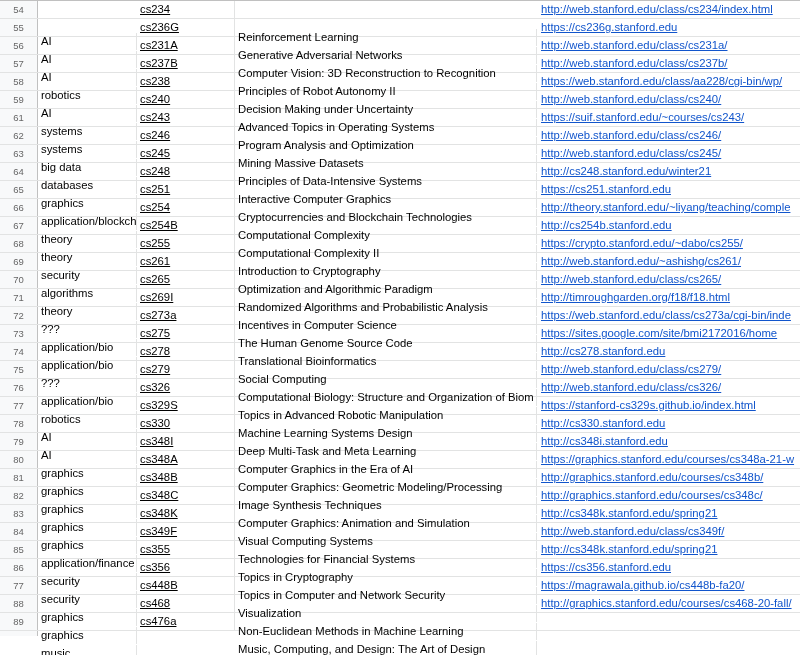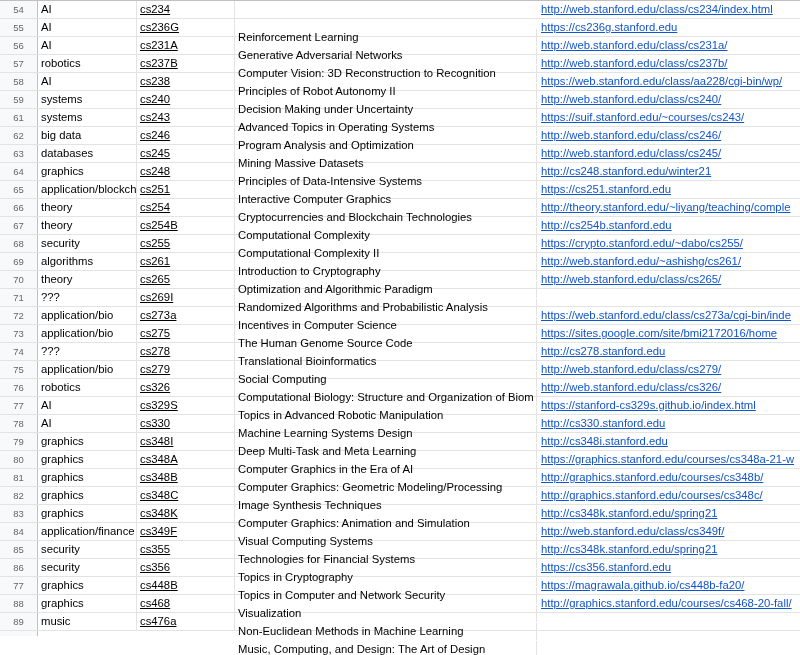--- a/index.html
+++ b/index.html
@@ -4,21 +4,21 @@
 <style>
   html, body { margin: 0; padding: 0; background: #ffffff; }
   body { width: 800px; height: 655px; overflow: hidden; position: relative;
          font-family: "Liberation Sans", "DejaVu Sans", sans-serif; }
   .grid { position: absolute; left: 0; top: 0; width: 800px; border-top: 1px solid #c0c0c0; }
   .row { display: flex; height: 18px; border-bottom: 1px solid #e2e3e3; box-sizing: border-box; }
   .cell { box-sizing: border-box; height: 17px; line-height: 17px; font-size: 11.3px; color: #000;
           white-space: nowrap; overflow: hidden; padding-left: 3px; border-right: 1px solid #e2e3e3; }
   .rh { width: 38px; background: #f8f9fa; color: #666; font-size: 9.5px; text-align: center;
         padding-left: 0; border-right: 1px solid #c0c0c0; }
-  .ca { width: 99px; }
+  .ca { width: 99px; margin-top: 32px; }
   .cb { width: 98px; text-decoration: underline; }
   .cc { width: 302px; margin-top: 28px; }
   .cd { width: 263px; border-right: none; padding-left: 4px; }
   .cd a { color: #1155cc; text-decoration: underline; text-align: right; }
   .tail { height: 5px; display: flex; }
   .tail .rh { height: 5px; }
 </style>
 </head>
 <body>
 
@@ -133,20 +133,21 @@
       <div class="cell ca">theory</div>
       <div class="cell cb">cs265</div>
       <div class="cell cc">Randomized Algorithms and Probabilistic Analysis</div>
       <div class="cell cd"><a>http://web.stanford.edu/class/cs265/</a></div>
     </div>
     <div class="row">
       <div class="cell rh">71</div>
       <div class="cell ca">???</div>
       <div class="cell cb">cs269I</div>
       <div class="cell cc">Incentives in Computer Science</div>
+      <div class="cell cd"><a>http://timroughgarden.org/f18/f18.html</a></div>
     </div>
     <div class="row">
       <div class="cell rh">72</div>
       <div class="cell ca">application/bio</div>
       <div class="cell cb">cs273a</div>
       <div class="cell cc">The Human Genome Source Code</div>
       <div class="cell cd"><a>https://web.stanford.edu/class/cs273a/cgi-bin/inde</a></div>
     </div>
     <div class="row">
       <div class="cell rh">73</div>

